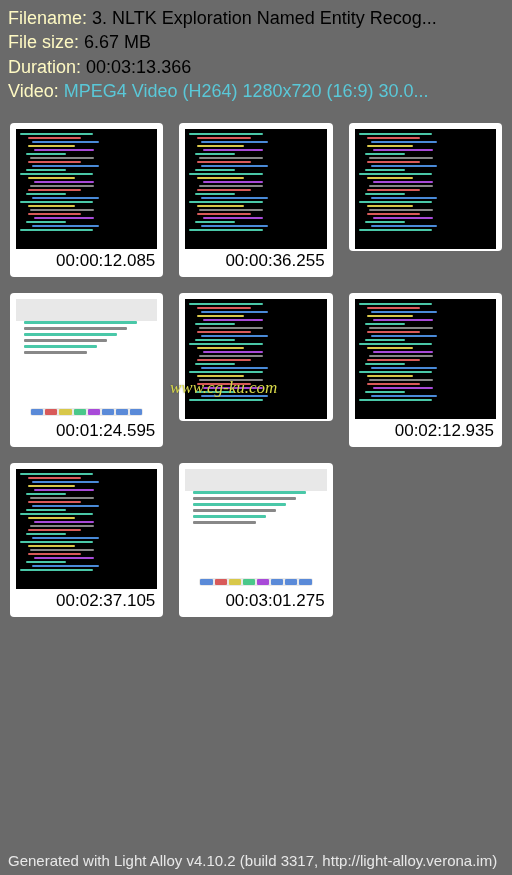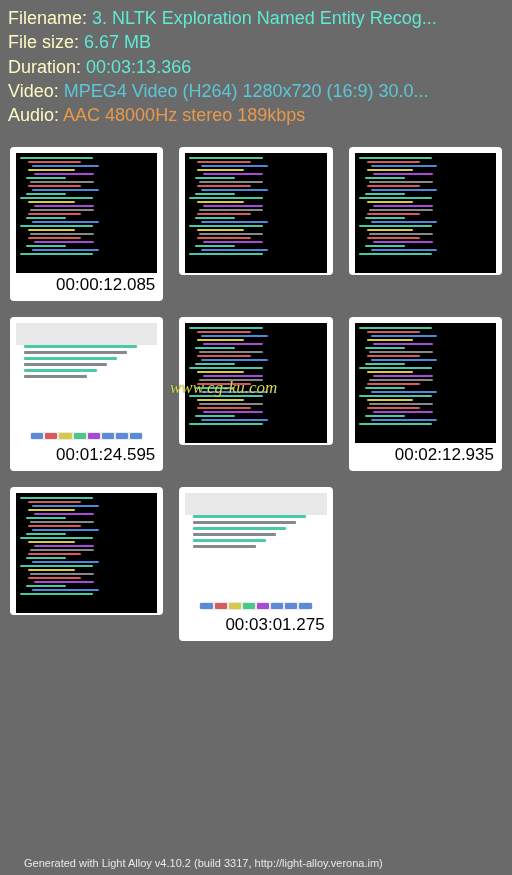--- a/index.html
+++ b/index.html
@@ -10,21 +10,21 @@
       font-family: Arial, sans-serif;
       font-size: 18px;
       color: #fff;
       overflow: hidden;
     }
     .header {
       padding: 6px 8px 8px 8px;
       line-height: 1.35;
     }
     .label { color: #fef9c3; }
-    .val-yellow { color: #5eead4; }
+    .val-yellow { color: #000000; }
     .val-cyan { color: #5ac8d8; }
     .val-orange { color: #e89a4a; }
     .thumbs {
       display: grid;
       grid-template-columns: 1fr 1fr 1fr;
       gap: 16px;
       padding: 12px 10px 4px 10px;
       text-align: right;
     }
     .thumb-card {
@@ -101,23 +101,23 @@
       white-space: nowrap;
       text-shadow: 0 0 2px rgba(0,0,0,0.4);
       top: 378px;
       left: 170px;
       z-index: 50;
     }
     .footer {
       position: absolute;
       bottom: 0;
       left: 0; right: 0;
-      padding: 6px 24px;
+      padding: 6px 8px;
       color: #e8e8e8;
-      font-size: 11px;
+      font-size: 15px;
       margin-top: 37px;
     }
   </style>
 </head>
 <body>
 
 <div class="header">
   <div>
     <span class="label">Filename:</span>
     <span class="val-yellow">3. NLTK Exploration Named Entity Recog...</span>
@@ -127,24 +127,20 @@
     <span class="val-yellow">6.67 MB</span>
   </div>
   <div>
     <span class="label">Duration:</span>
     <span class="val-yellow">00:03:13.366</span>
   </div>
   <div>
     <span class="label">Video:</span>
     <span class="val-cyan">MPEG4 Video (H264) 1280x720 (16:9) 30.0...</span>
   </div>
-  <div>
-    <span class="label">Audio:</span>
-    <span class="val-orange">AAC 48000Hz stereo 189kbps</span>
-  </div>
 </div>
 
 <div class="thumbs" id="thumbs">
     <div class="thumb-card">
       <div class="thumb-frame">
         <div class="thumb-img">
           <div class="code-lines">
             <div class="cl c1"></div>
             <div class="cl c2"></div>
             <div class="cl c3"></div>
@@ -199,20 +195,21 @@
             <div class="cl c1"></div>
             <div class="cl c4"></div>
             <div class="cl c7"></div>
             <div class="cl c2"></div>
             <div class="cl c5"></div>
             <div class="cl c6"></div>
             <div class="cl c3"></div>
             <div class="cl c1"></div>
           </div>
         </div>
+        <div class="thumb-timestamp">00:00:36.255</div>
       </div>
     </div>
     <div class="thumb-card">
       <div class="thumb-frame">
         <div class="thumb-img">
           <div class="code-lines">
             <div class="cl c1"></div>
             <div class="cl c2"></div>
             <div class="cl c3"></div>
             <div class="cl c4"></div>
@@ -357,20 +354,21 @@
             <div class="cl c1"></div>
             <div class="cl c4"></div>
             <div class="cl c7"></div>
             <div class="cl c2"></div>
             <div class="cl c5"></div>
             <div class="cl c6"></div>
             <div class="cl c3"></div>
             <div class="cl c1"></div>
           </div>
         </div>
+        <div class="thumb-timestamp">00:02:37.105</div>
       </div>
     </div>
     <div class="thumb-card">
       <div class="thumb-frame">
         <div class="thumb-img gui-bg">
           <div class="gui-bars">
             <div class="gb" style="width: 90%;"></div>
             <div class="gb gb2" style="width: 82%;"></div>
             <div class="gb" style="width: 74%;"></div>
             <div class="gb gb2" style="width: 66%;"></div>

